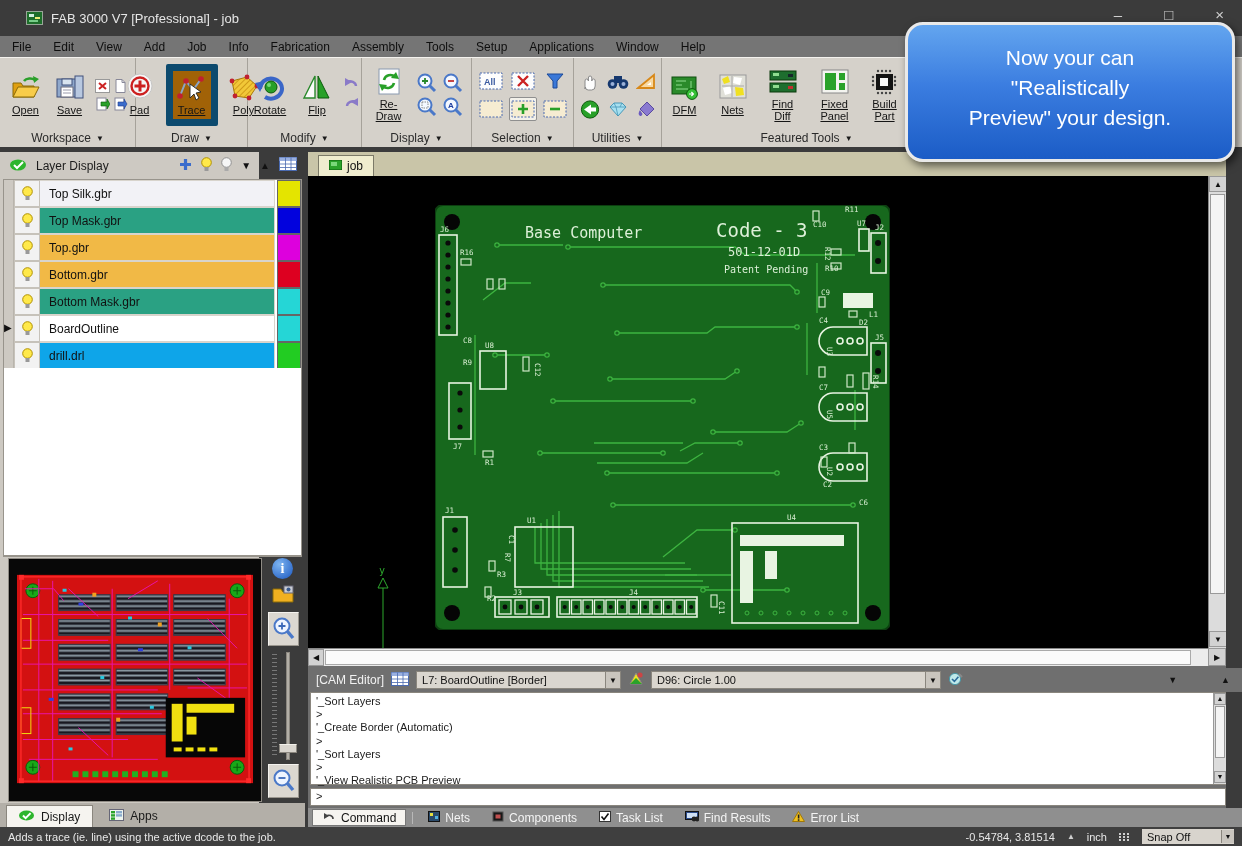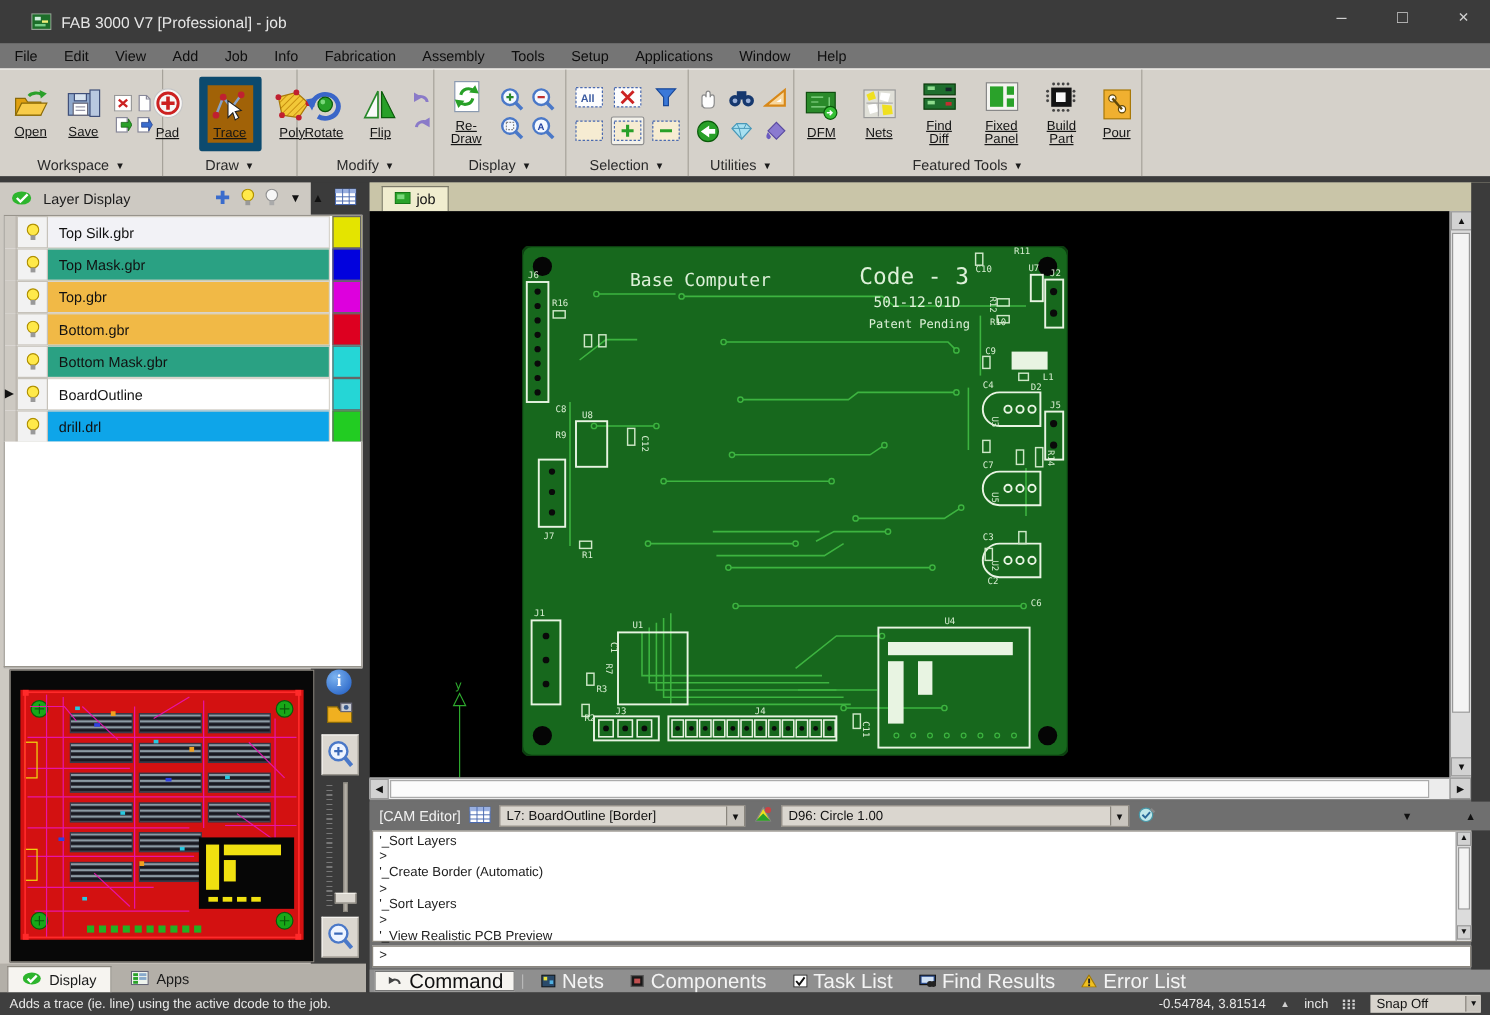--- a/index.html
+++ b/index.html
@@ -84,21 +84,21 @@
   .drop .dbtn { margin-left:auto; width:15px; height:16px; background:#c9c5be; border-left:1px solid #8a867e; font-size:8px; display:flex; align-items:center; justify-content:center; color:#111; }
   .drop.layer { width:205px; }
   .drop.dcode { width:290px; }
   .cmd-collapse { position:absolute; right:12px; display:flex; gap:44px; font-size:9px; color:#111; }
   .console { position:absolute; left:2px; top:540px; width:916px; height:93px; background:#fff; border:1px solid #8a867e; font-size:11px; color:#1c1c1c; padding:2px 0 0 5px; line-height:13.2px; }
   .console-scroll { position:absolute; left:902px; top:0px; width:13px; height:91px; background:#dcdcdc; border-left:1px solid #999; }
   .console-scroll .arr { position:absolute; left:0; width:12px; height:12px; font-size:7px; color:#111; display:flex; align-items:center; justify-content:center; background:#d2d2d2; border:1px solid #999; }
   .console-scroll .thumb { position:absolute; left:1px; top:13px; width:10px; height:52px; background:#f4f4f4; border:1px solid #999; }
   .prompt { position:absolute; left:2px; top:636px; width:916px; height:18px; background:#fff; border:1px solid #8a867e; font-size:11px; color:#1c1c1c; padding:1px 0 0 5px; }
 
-  .bottom-tabs { position:absolute; left:0; top:656px; width:934px; height:19px; background:#8f8f8f; display:flex; align-items:center; gap:4px; padding-left:4px; font-size:17px; color:#f4f4f4; }
+  .bottom-tabs { position:absolute; left:0; top:656px; width:934px; height:19px; background:#8f8f8f; display:flex; align-items:center; gap:4px; padding-left:4px; font-size:12px; color:#f4f4f4; }
   .btab { display:flex; align-items:center; gap:5px; padding:1px 9px; }
   .btab.active { background:#f6f4f0; color:#111; border:1px solid #777; height:17px; }
   .bt-sep { width:1px; height:12px; background:#b8b8b8; margin:0 2px; }
 
   
   .statusbar { position:absolute; left:0; top:827px; width:1242px; height:19px; background:#3f3f3f; color:#e8e8e8; font-size:11px; display:flex; align-items:center; padding:0 8px; gap:10px; }
   .sb-right { margin-left:auto; display:flex; align-items:center; gap:12px; }
   .snapbox { width:92px; height:15px; background:#d8d4cd; color:#111; display:flex; align-items:center; padding-left:5px; font-size:11px; position:relative; }
   .snapbox .dbtn { margin-left:auto; width:13px; height:13px; background:#c9c5be; border-left:1px solid #8a867e; font-size:7px; display:flex; align-items:center; justify-content:center; }
   .grid-dots { display:inline-grid; grid-template-columns:repeat(3,3px); gap:1px; }
@@ -1177,14 +1177,19 @@
           <i></i>
           <i></i>
         </span>
       <span class="snapbox">
         <span>Snap Off</span>
         <span class="dbtn">▼</span>
       </span>
     </span>
   </div>
 
+  <div class="callout">
+    <div>Now your can</div>
+    <div>"Realistically</div>
+    <div>Preview" your design.</div>
+  </div>
 
 </div>
 
 </body></html>

